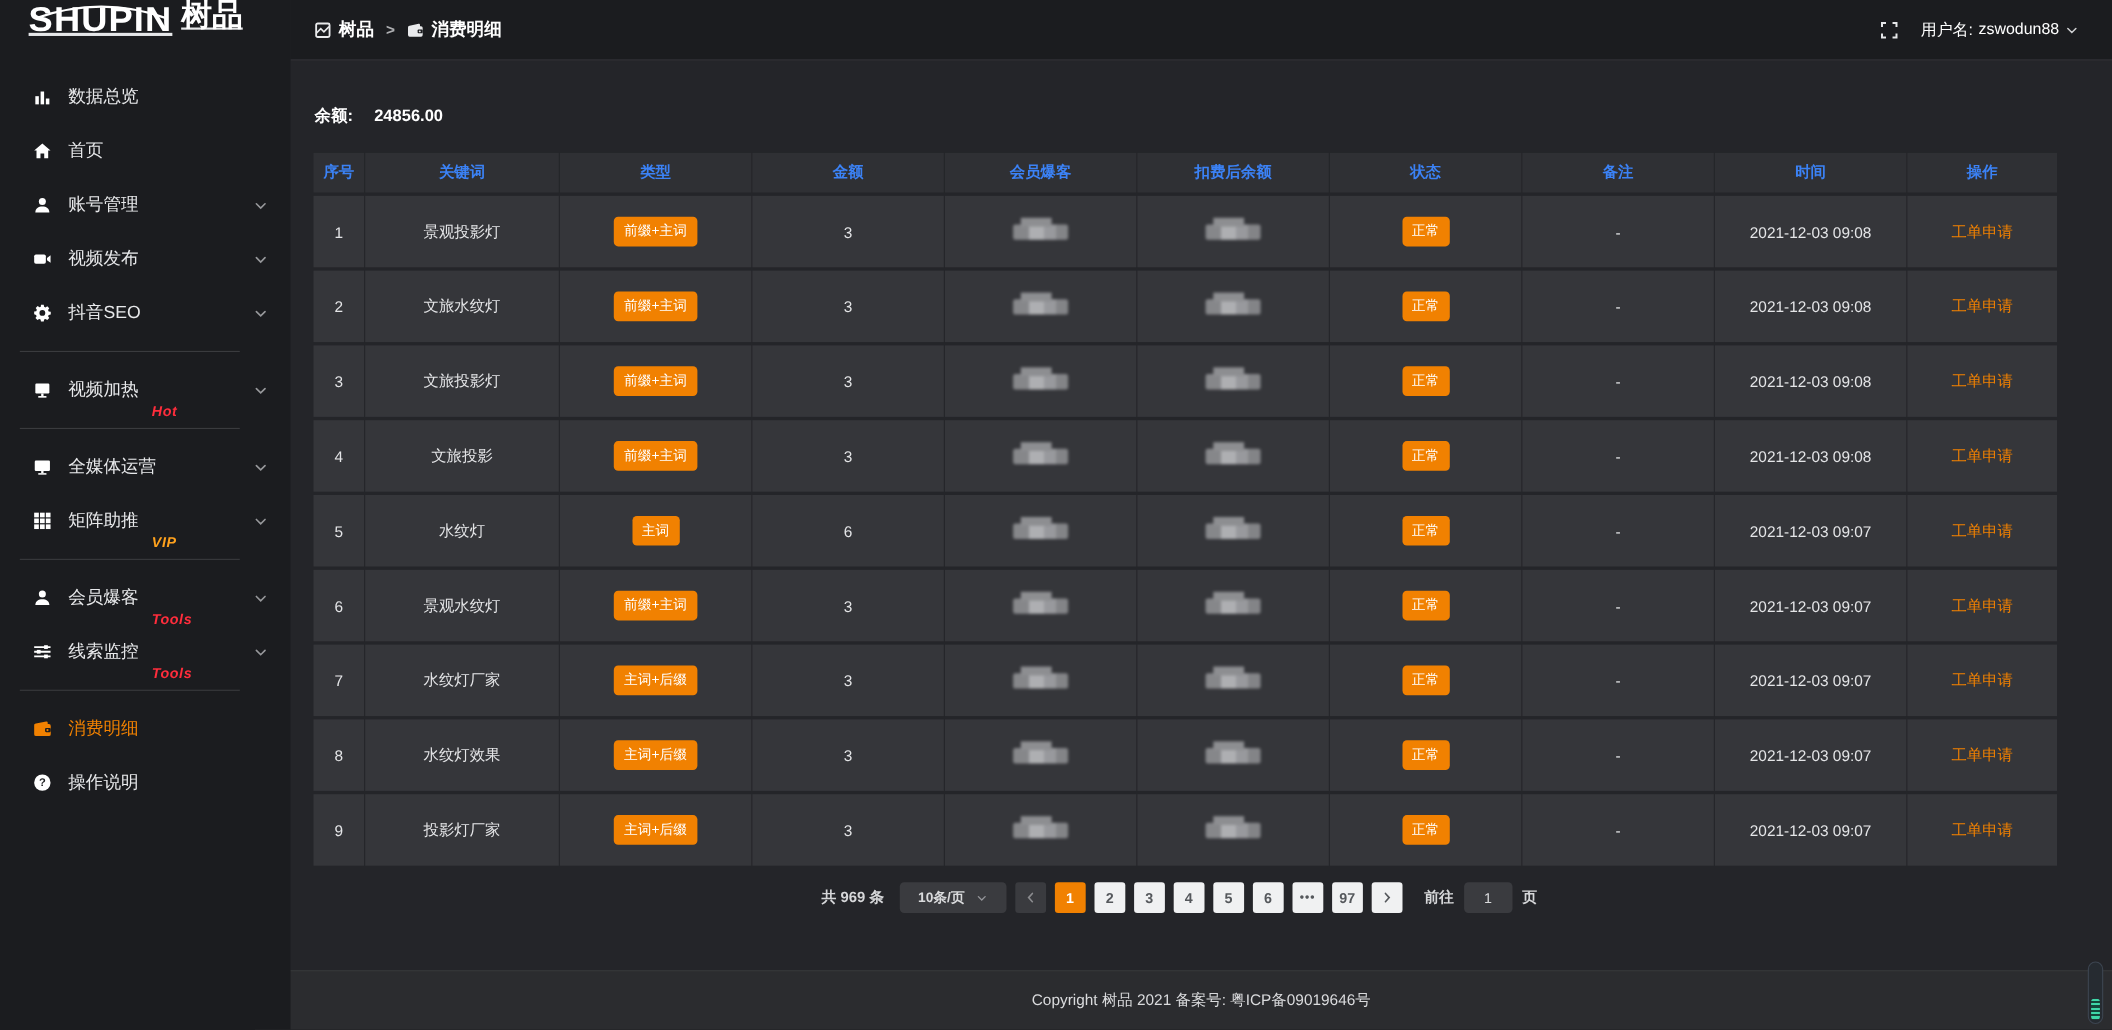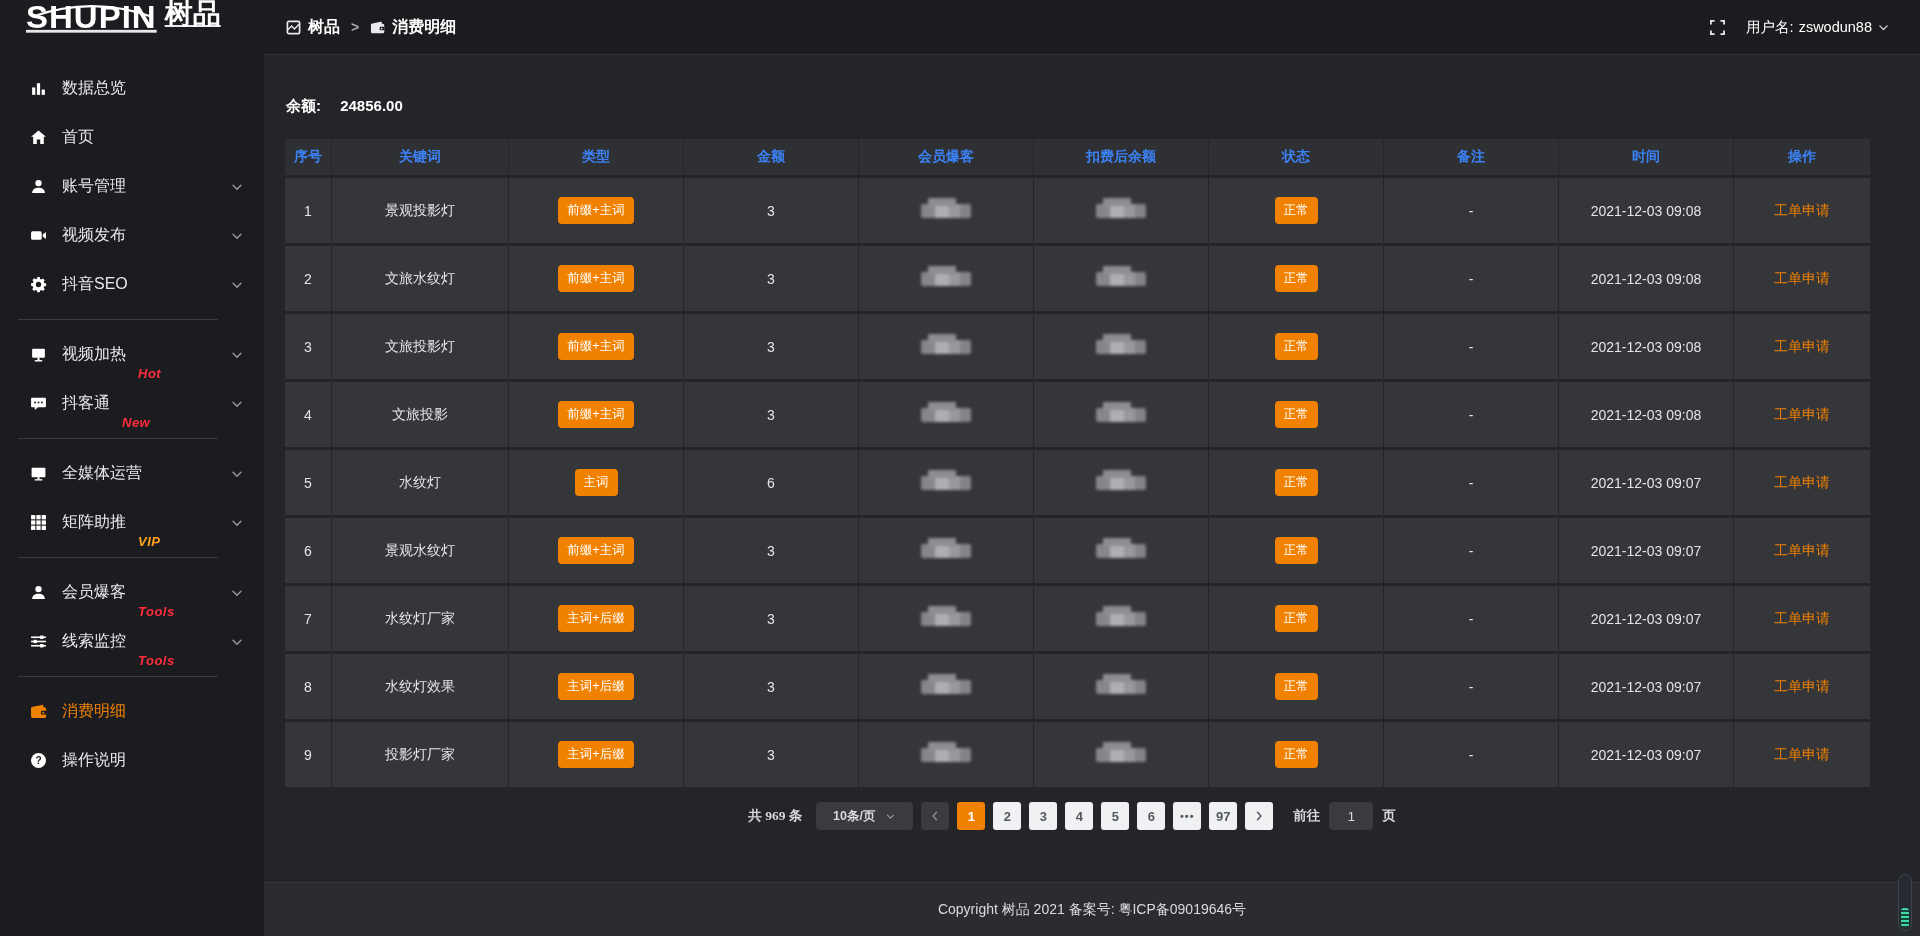--- a/index.html
+++ b/index.html
@@ -49,21 +49,21 @@
   .data-table td { height:65px; background:#35363a; font-size:14px; color:#e4e5e7; padding:0; text-align:center; }
   .type-badge,.status-badge { display:inline-block; background:#f18101; color:#fff; font-size:12.5px; line-height:1; padding:7px 9px; border-radius:4px; }
   .action-link { color:#f18101; cursor:pointer; font-size:14px; }
   .masked { position:relative; width:50px; height:14px; margin:0 auto; border-radius:2px; opacity:.9;
     background:linear-gradient(90deg,#8f9093 0 28%,#bcbdc0 28% 56%,#a3a4a8 56% 78%,#8c8d90 78%);
     filter:blur(1.6px); }
   .masked::before { content:""; position:absolute; left:7px; top:-6px; width:28px; height:8px; background:#97989b; }
 
   
   .pagination { width:1576px; margin:12px 0 0 20px; display:flex; justify-content:center; align-items:center; gap:8px; font-size:13.5px; color:#d6d7d9; }
-  .page-total { font-weight:bold; margin-right:6px;font-family:Liberation Serif, serif; }
+  .page-total { font-weight:bold; margin-right:6px; }
   .size-select { width:97px; height:28px; background:#3a3b3f; border-radius:4px; display:flex; align-items:center; justify-content:center; gap:10px; font-size:12.5px; font-weight:bold; color:#d9dadc; cursor:pointer; }
   .size-select .icon { width:11px; height:11px; color:#94959a; }
   .page-btn { min-width:28px; height:28px; padding:0 4px; border-radius:3px; background:#f0f1f2; color:#55585c; font-weight:bold; font-size:13px; display:flex; align-items:center; justify-content:center; cursor:pointer; }
   .page-btn .icon { width:12px; height:12px; }
   .page-btn.prev { background:#3a3b3f; color:#8a8b8e; }
   .page-btn.active { background:#f18101; color:#fff; }
   .page-btn.ellipsis { letter-spacing:1px; font-size:11px; }
   .goto { display:flex; align-items:center; gap:9px; margin-left:12px; font-weight:bold; }
   .goto-input { width:44px; height:28px; background:#3a3b3f; border:none; border-radius:4px; color:#d9dadc; text-align:center; font-size:13px; font-family:inherit; }
 
@@ -150,37 +150,20 @@
       <div class="menu-item">
         <span class="icon mi-icon">
           <svg viewBox="0 0 16 16">
             <rect x="2" y="2.5" width="12" height="8.5" rx="1" fill="currentColor"></rect>
             <rect x="7" y="11" width="2" height="2.2" fill="currentColor"></rect>
             <rect x="4.5" y="13.2" width="7" height="1.4" fill="currentColor"></rect>
           </svg>
         </span>
         <span class="mi-label">视频加热</span>
         <span class="mi-badge" style="color: rgb(255, 45, 60);">Hot</span>
-        <span class="icon mi-chevron">
-          <svg viewBox="0 0 16 16">
-            <path d="M3.5 6 8 10.5 12.5 6" fill="none" stroke="currentColor" stroke-width="1.7" stroke-linecap="round"></path>
-          </svg>
-        </span>
-      </div>
-      <div class="menu-item">
-        <span class="icon mi-icon">
-          <svg viewBox="0 0 16 16">
-            <path fill="currentColor" d="M2 2.5h12a1 1 0 0 1 1 1v7a1 1 0 0 1-1 1H7.5L4.5 14v-2.5H2a1 1 0 0 1-1-1v-7a1 1 0 0 1 1-1z"></path>
-            <circle cx="4.8" cy="7" r=".9" fill="#1b1c1f"></circle>
-            <circle cx="8" cy="7" r=".9" fill="#1b1c1f"></circle>
-            <circle cx="11.2" cy="7" r=".9" fill="#1b1c1f"></circle>
-          </svg>
-        </span>
-        <span class="mi-label">抖客通</span>
-        <span class="mi-badge" style="color: rgb(255, 45, 60);">New</span>
         <span class="icon mi-chevron">
           <svg viewBox="0 0 16 16">
             <path d="M3.5 6 8 10.5 12.5 6" fill="none" stroke="currentColor" stroke-width="1.7" stroke-linecap="round"></path>
           </svg>
         </span>
       </div>
       <div class="menu-divider"></div>
       <div class="menu-item">
         <span class="icon mi-icon">
           <svg viewBox="0 0 16 16">

